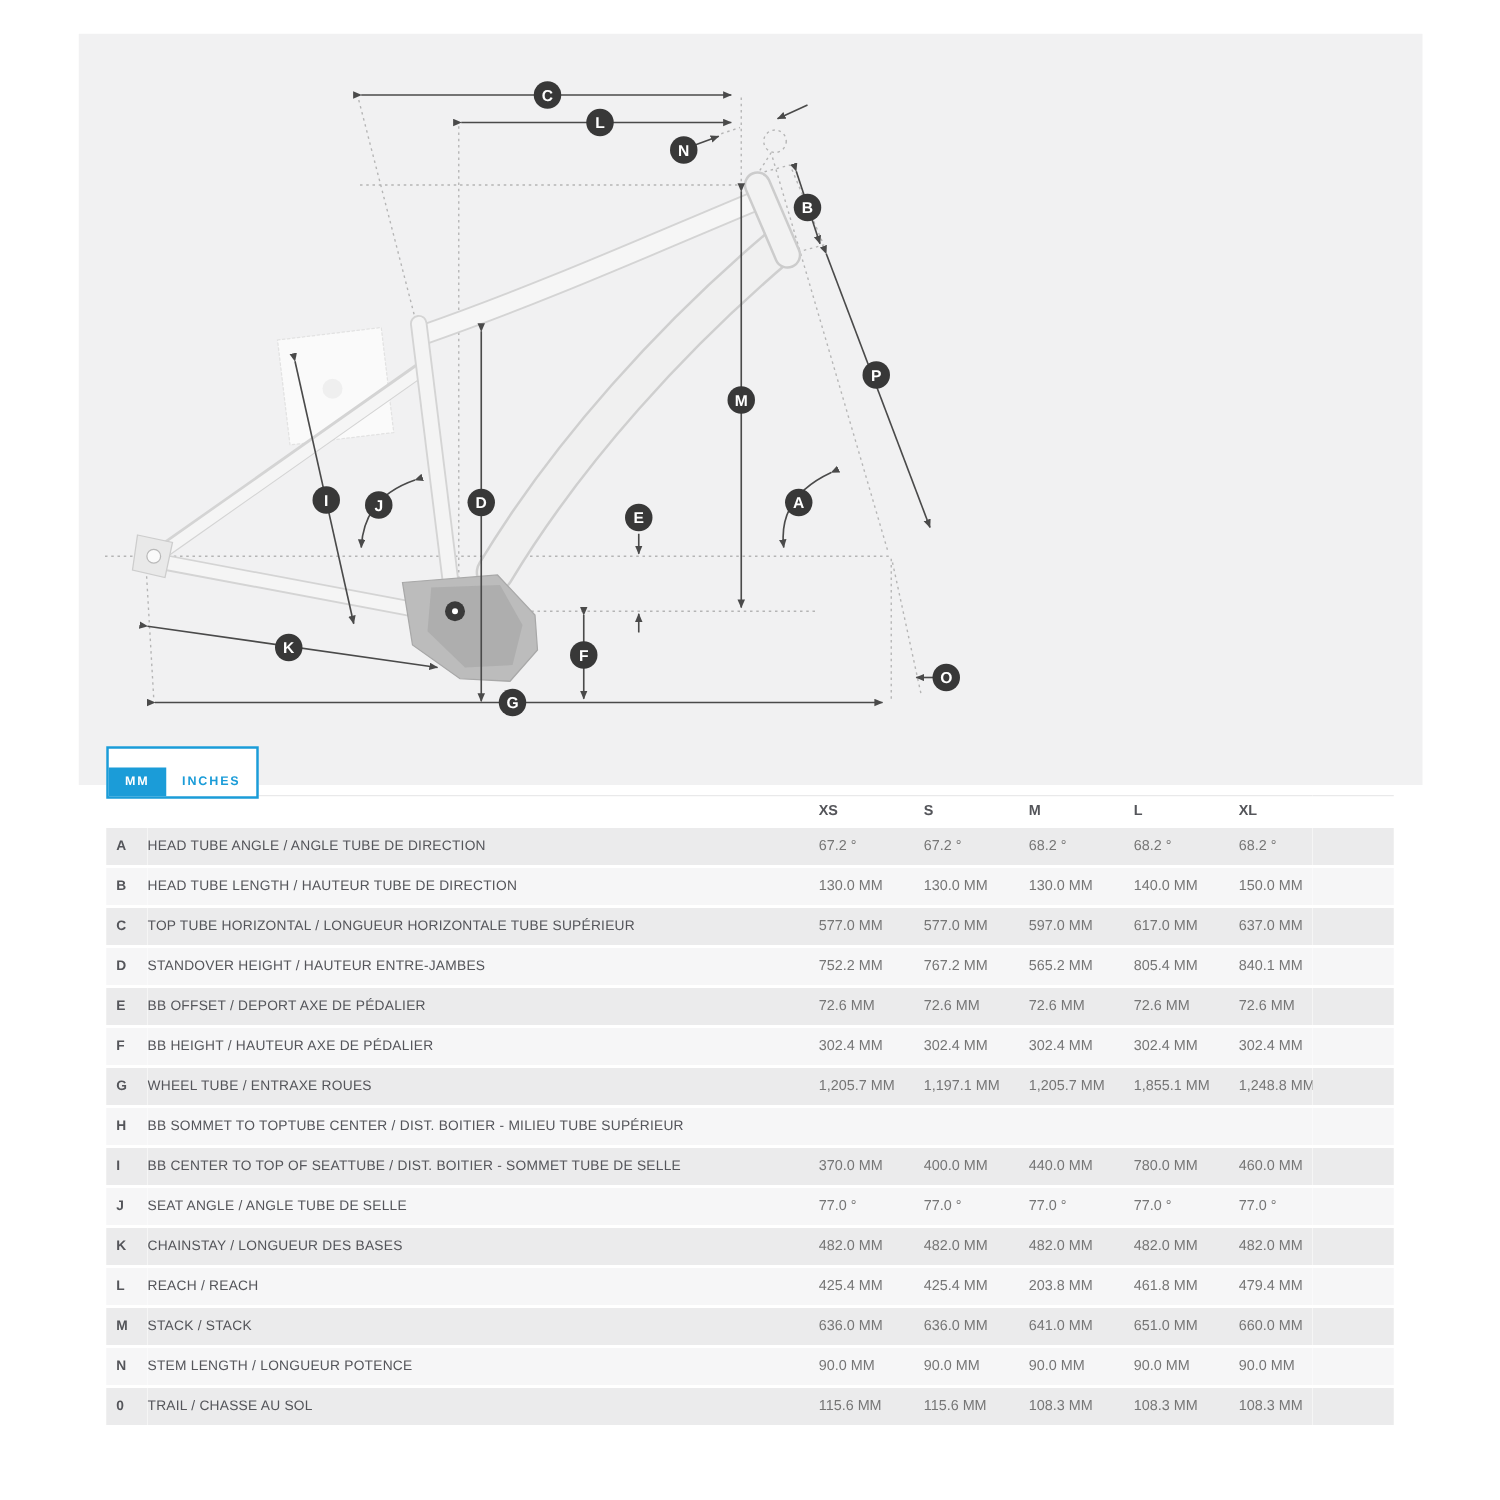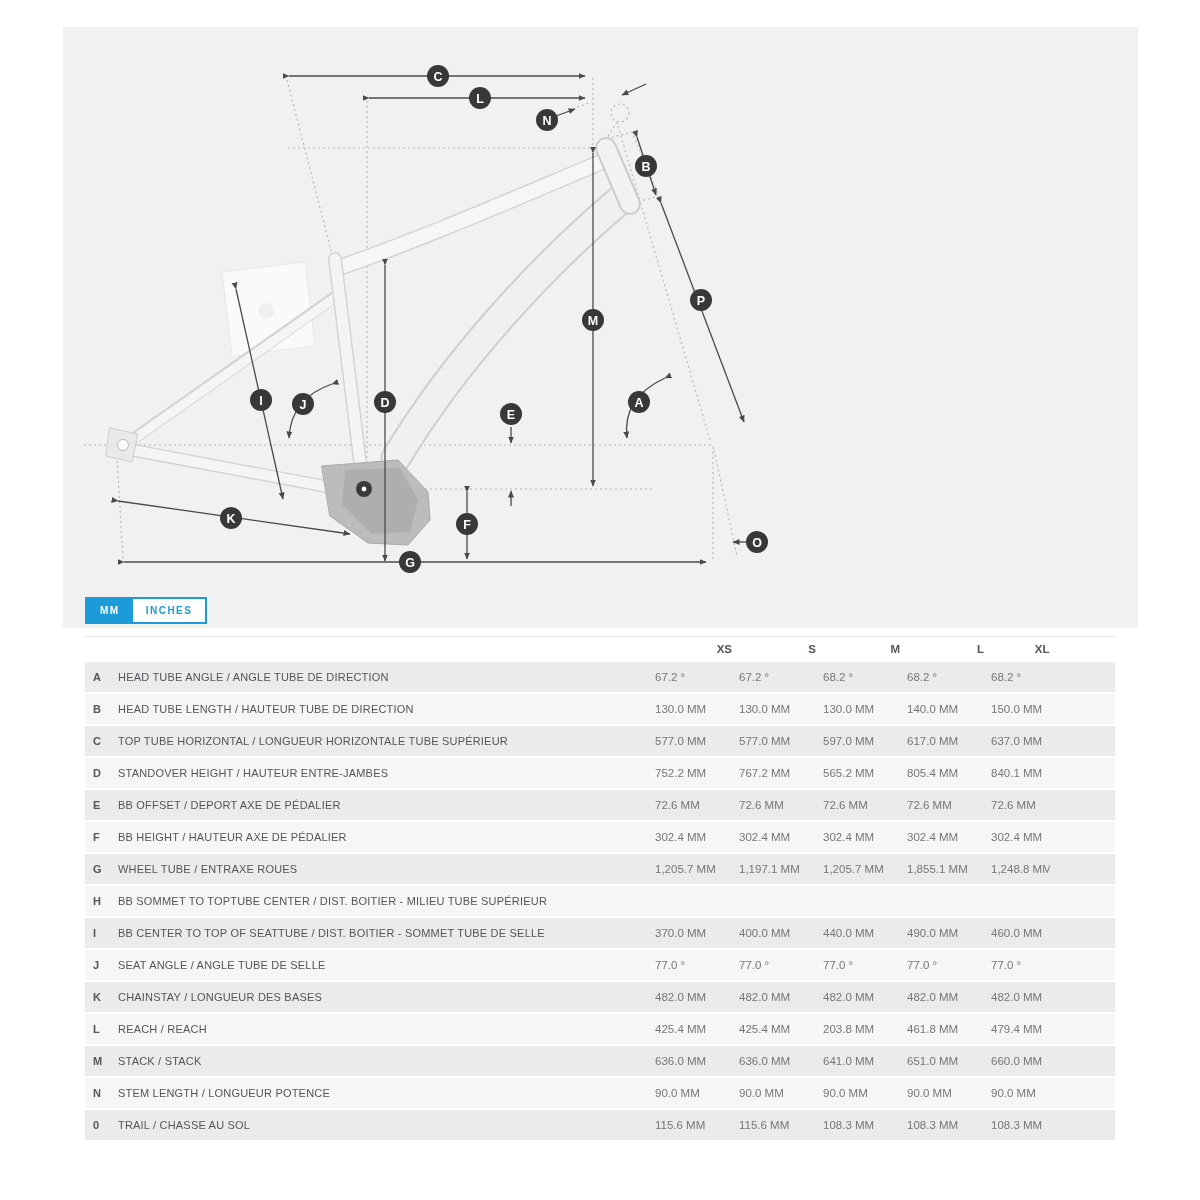--- a/index.html
+++ b/index.html
@@ -10,28 +10,28 @@
   
   .panel{position:absolute;left:63px;top:27px;width:1075px;height:601px;background:#f1f1f2;}
   #diagram-svg{position:absolute;left:0;top:0;width:1200px;height:630px;}
   
   .unit-toggle{
     position:absolute;left:85px;top:597px;display:inline-flex;
     border:2px solid #1b9cd8;background:#ffffff;z-index:5;cursor:pointer;
   }
   .unit-toggle .opt{
     font-size:10px;font-weight:bold;letter-spacing:1.5px;
-    padding:6px 13px 5px 13px;color:#1b9cd8;line-height:12px;
+    padding:6px 13px 5px 13px;color:#1b9cd8;line-height:12px;margin-top:15px;
   }
   .unit-toggle .opt.active{background:#1b9cd8;color:#ffffff;}
   
   .geo-table-wrap{position:absolute;left:85px;top:636px;width:1030px;}
   table.geo{border-collapse:collapse;table-layout:fixed;width:1030px;}
   table.geo th{
-    text-align:right;font-size:11.5px;font-weight:bold;color:#54555a;
+    text-align:left;font-size:11.5px;font-weight:bold;color:#54555a;
     padding:6px 0 7px 7px;border-top:1px solid #e9e9ea;background:#ffffff;
   }
   table.geo th.spacer{padding-left:0;}
   table.geo td{
     font-size:11px;color:#54555a;height:30px;padding:0;
     border-bottom:2px solid #ffffff;vertical-align:middle;white-space:nowrap;
     overflow:hidden;
   }
   table.geo tr.odd td{background:#ebebec;}
   table.geo tr.even td{background:#f6f6f7;}
@@ -286,21 +286,21 @@
           <td class="val"></td>
           <td class="val"></td>
           <td></td>
         </tr>
         <tr class="odd">
           <td class="letter">I</td>
           <td class="label">BB CENTER TO TOP OF SEATTUBE / DIST. BOITIER - SOMMET TUBE DE SELLE</td>
           <td class="val">370.0 MM</td>
           <td class="val">400.0 MM</td>
           <td class="val">440.0 MM</td>
-          <td class="val">490.0 MM</td>
+          <td class="val">780.0 MM</td>
           <td class="val">460.0 MM</td>
           <td></td>
         </tr>
         <tr class="even">
           <td class="letter">J</td>
           <td class="label">SEAT ANGLE / ANGLE TUBE DE SELLE</td>
           <td class="val">77.0 °</td>
           <td class="val">77.0 °</td>
           <td class="val">77.0 °</td>
           <td class="val">77.0 °</td>

